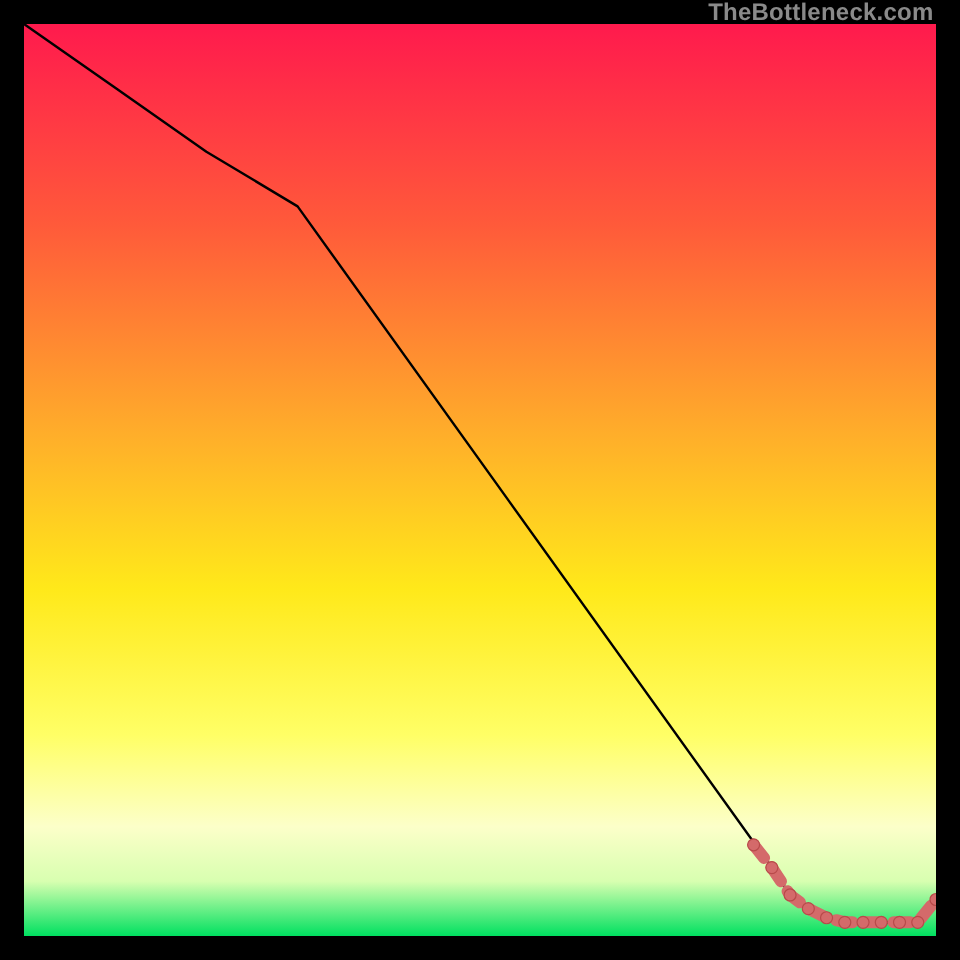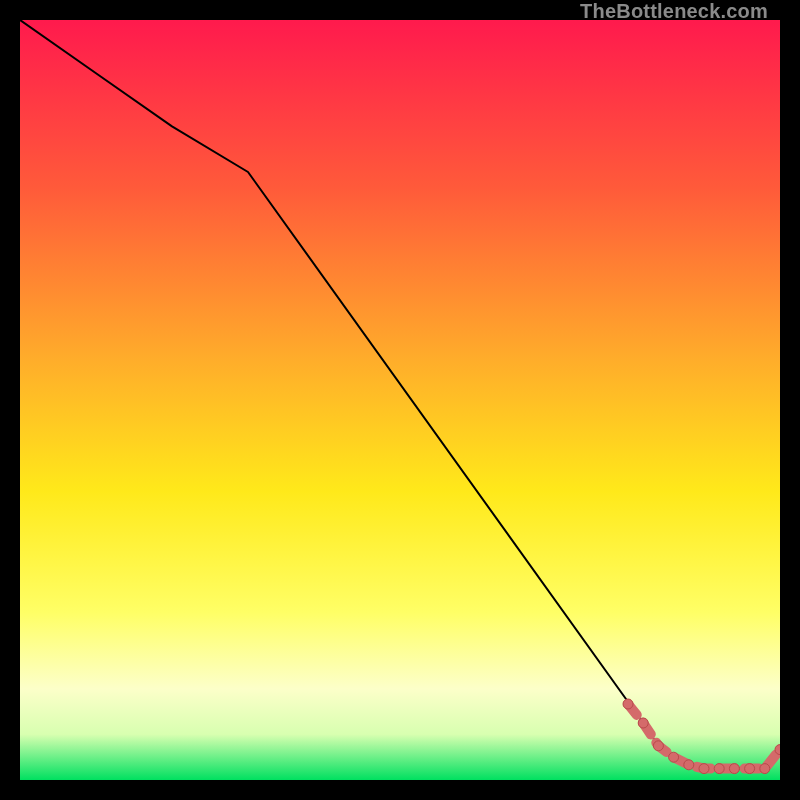--- a/index.html
+++ b/index.html
@@ -21,21 +21,21 @@
   .plot {
     position: absolute;
     left: 0;
     top: 0;
     width: 760px;
     height: 760px;
   }
   .watermark {
     position: absolute;
     top: 0px;
-    right: 32px;
+    right: 22px;
     font-family: Arial, Helvetica, sans-serif;
     font-size: 20px;
     font-weight: 600;
     color: #8a8a8a;
     letter-spacing: 0.2px;
   }
   svg { display: block; }
 </style>
 </head>
 <body>

